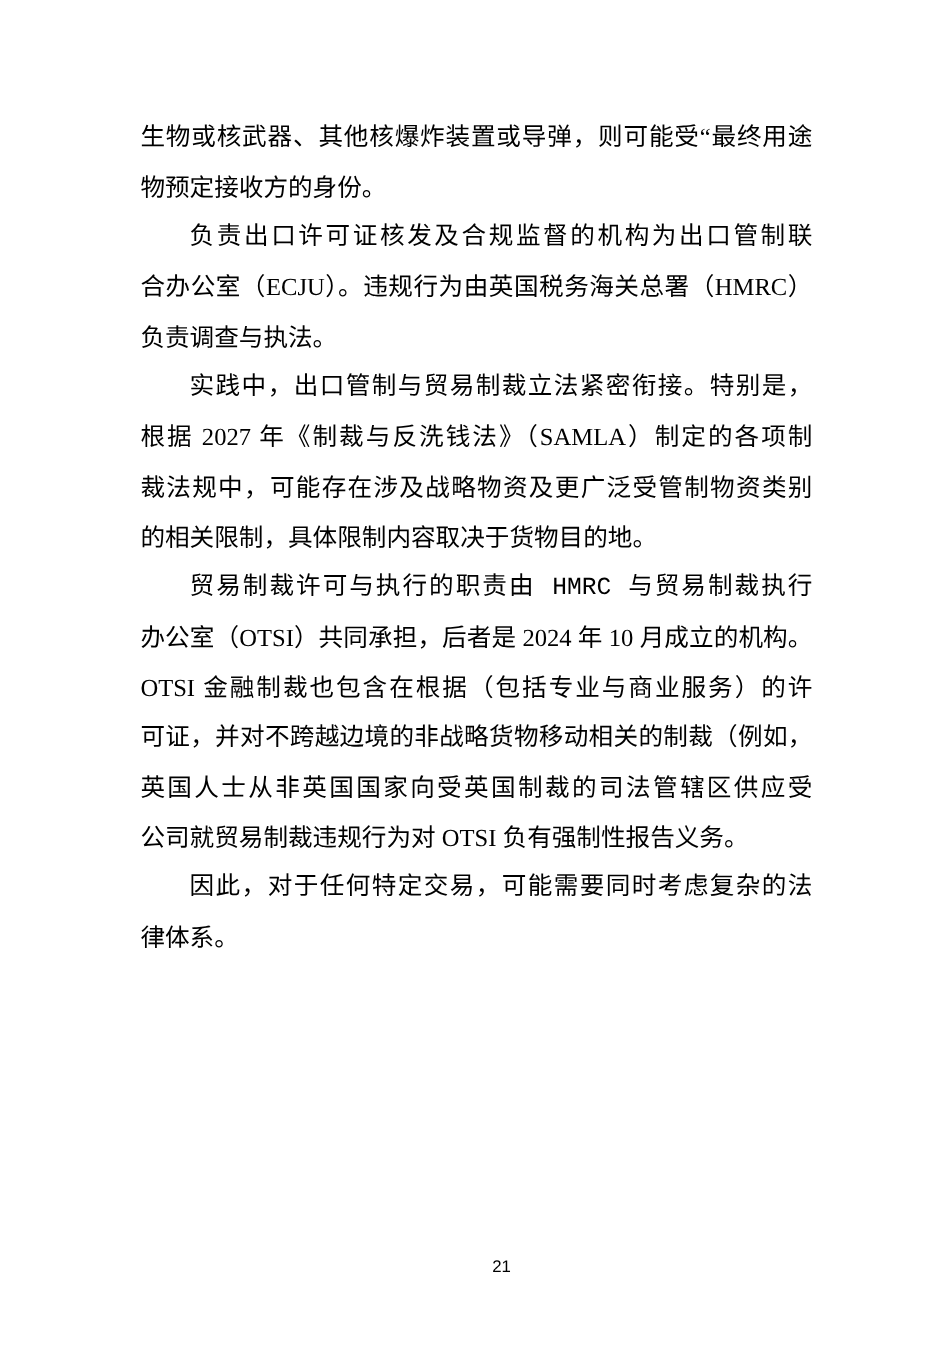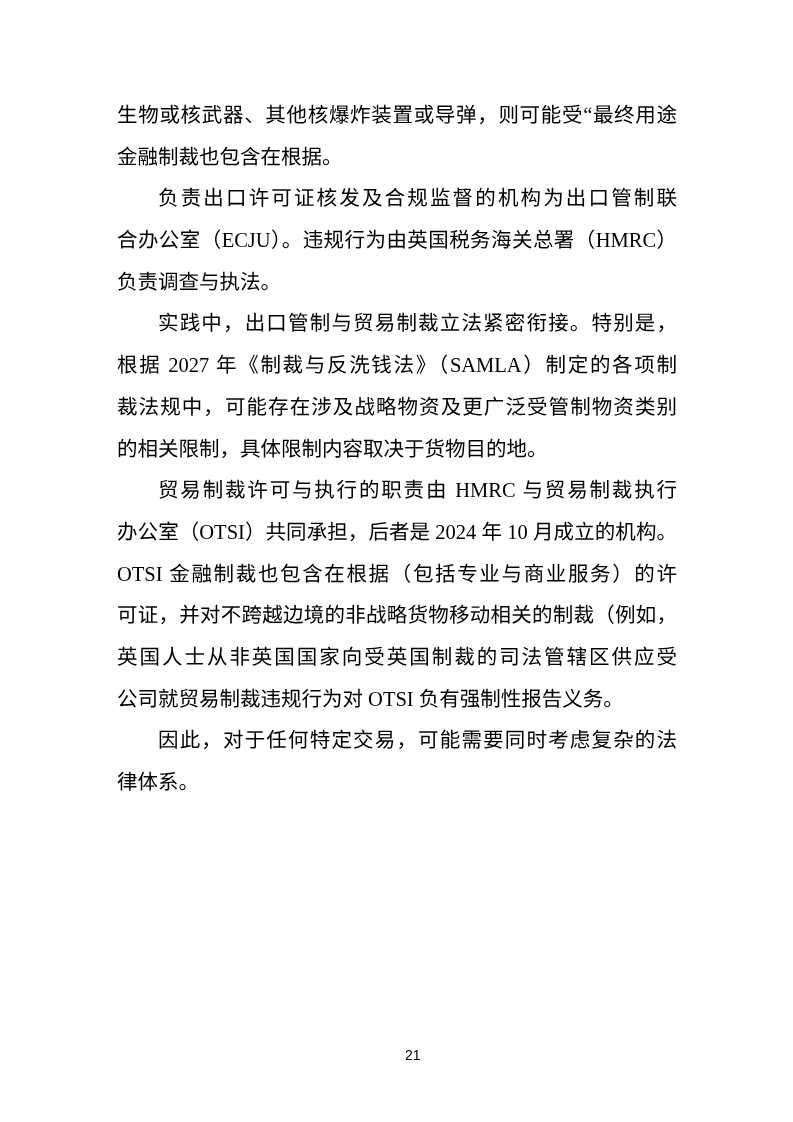--- a/index.html
+++ b/index.html
@@ -30,42 +30,43 @@
     display: block;
     height: 41.7px;
     text-align: justify;
     text-align-last: justify;
     overflow: visible;
     white-space: nowrap;
   }
   
   .line { white-space: normal; }
   .line.end { text-align-last: left; }
-  .line.indent { text-indent: 2em; }
+  .line.indent { text-indent: 2em; font-family: Liberation Mono, monospace; }
   .footer-pagenum {
     position: absolute;
     left: 405px;
     top: 1046px;
     width: 26px;
+    text-align: center;
     font-family: "Liberation Sans", "DejaVu Sans", sans-serif;
     font-size: 14px;
     line-height: 18px;
     color: #000000;
   }
 </style>
 </head>
 <body>
 
 <div class="page">
 
   <div class="text-block">
 
     <div class="para">
       <div class="line">生物或核武器、其他核爆炸装置或导弹，则可能受“最终用途</div>
-      <div class="line end">金融制裁也包含在根据。</div>
+      <div class="line end">物预定接收方的身份。</div>
     </div>
 
     <div class="para">
       <div class="line indent">负责出口许可证核发及合规监督的机构为出口管制联</div>
       <div class="line">合办公室（ECJU）。违规行为由英国税务海关总署（HMRC）</div>
       <div class="line end">负责调查与执法。</div>
     </div>
 
     <div class="para">
       <div class="line indent">实践中，出口管制与贸易制裁立法紧密衔接。特别是，</div>

